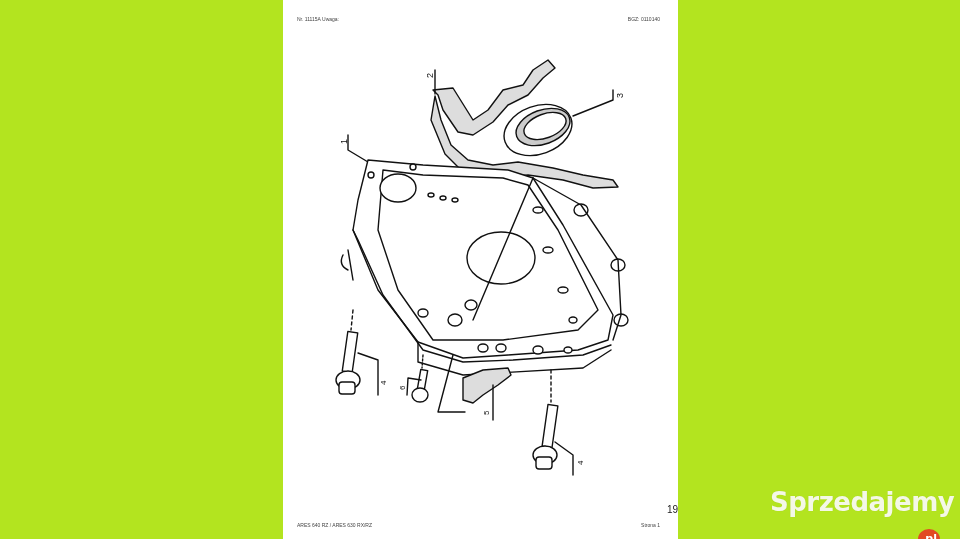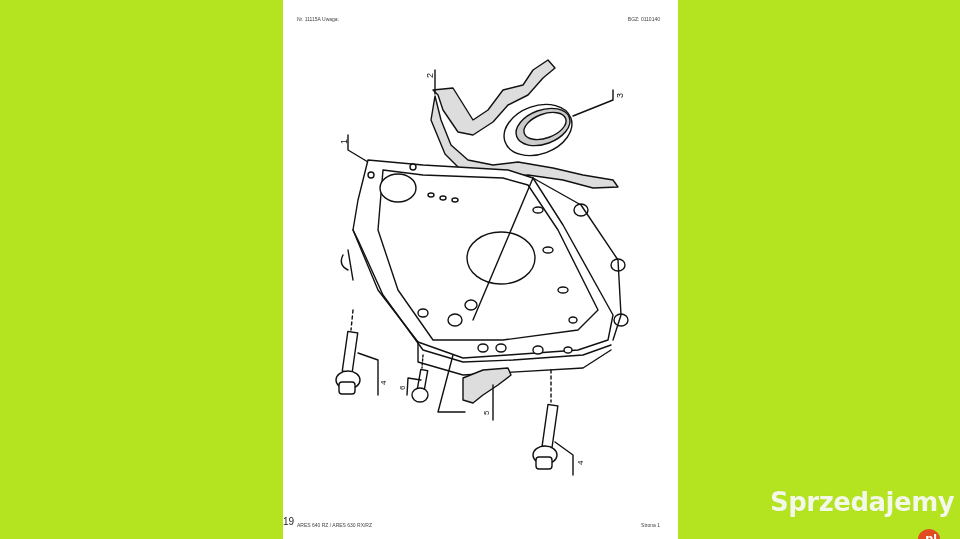--- a/index.html
+++ b/index.html
@@ -15,21 +15,21 @@
     }
     .hdr-left, .hdr-right, .ftr-left, .ftr-right {
       position: absolute; font-size: 5px; color: #444; white-space: nowrap;
       font-family: "Liberation Sans", sans-serif;
     }
     .hdr-left { left: 14px; top: 16px; }
     .hdr-right { right: 18px; top: 16px; }
     .ftr-left { left: 14px; top: 522px; }
     .ftr-right { right: 18px; top: 522px; }
     .page-num {
-      position: absolute; left: 0; right: 0; top: 516px; text-align: left;
+      position: absolute; left: 0; right: 0; top: 504px; text-align: right;
       font-size: 10px; color: #222;
     }
     .drawing { position: absolute; left: 40px; top: 50px; width: 320px; height: 430px; }
     .watermark {
       position: absolute; left: 770px; top: 487px;
       font-family: "DejaVu Sans", sans-serif; font-weight: bold;
       font-size: 26px; color: #f4f8e6; letter-spacing: -0.5px;
       text-shadow: 0 0 1px rgba(0,0,0,0.1);
     }
     .wm-badge {

